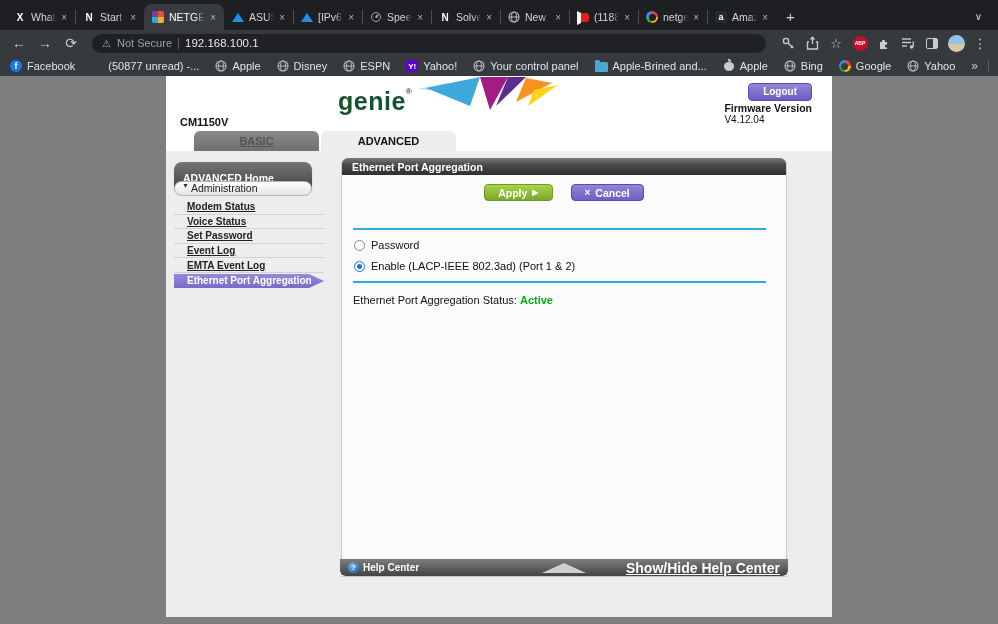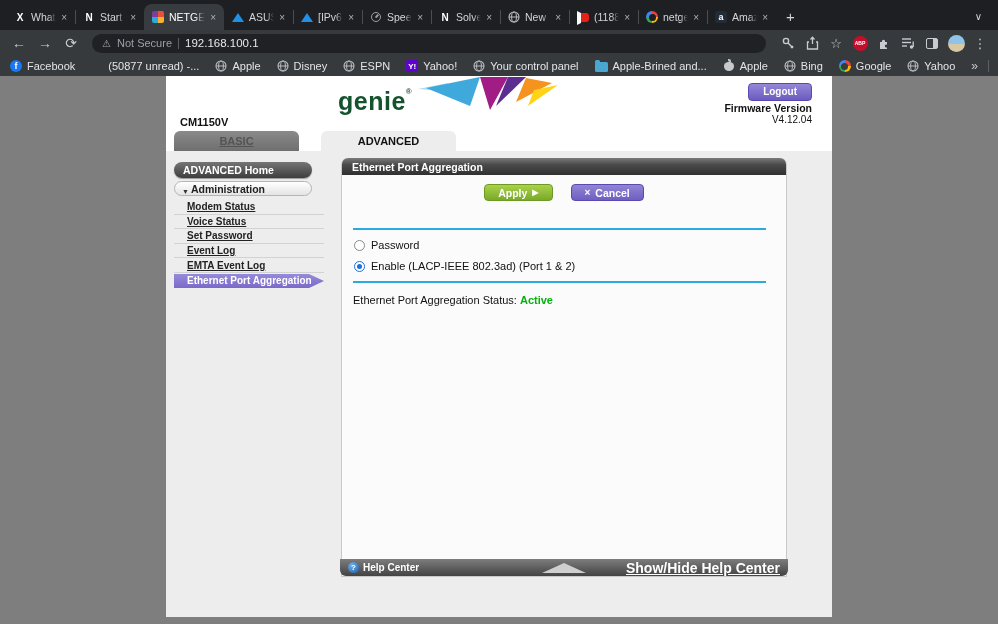--- a/index.html
+++ b/index.html
@@ -69,39 +69,39 @@
   .viewport { height:548px; background:#7e7e7e; }
   .card { position:relative; width:666px; height:541px; margin:0 auto; background:#ffffff; }
 
   .hdr-netgear { position:absolute; left:12px; top:8px; font-size:27px; font-weight:800; color:#6f3e98; letter-spacing:0.5px; }
   .hdr-netgear sup, .hdr-genie sup { font-size:8px; vertical-align:top; }
   .hdr-genie { position:absolute; left:172px; top:11px; font-size:25px; font-weight:bold; color:#14532d; letter-spacing:0.5px; }
   .hdr-model { position:absolute; left:14px; top:40px; font-size:11px; font-weight:bold; color:#111; }
   .artwork { position:absolute; left:252px; top:0; }
   .logout-btn { position:absolute; right:20px; top:7px; padding:2px 14px 3px; font-size:10px; font-weight:bold; color:#fff;
                 background:linear-gradient(180deg,#9488d8,#6c5bc0); border:1px solid #5a49b0; border-radius:4px; cursor:pointer; }
-  .firmware { position:absolute; right:20px; top:26px; text-align:right; color:#111; }
+  .firmware { position:absolute; right:20px; top:26px; color:#111; }
   .fw-label { font-size:10.5px; font-weight:bold; }
   .fw-ver { font-size:10px; }
 
   .page-tabs { position:absolute; left:0; top:55px; width:100%; height:20px; }
   .ptab { position:absolute; height:20px; display:flex; align-items:center; justify-content:center;
           font-size:11px; font-weight:bold; border-radius:6px 6px 0 0; cursor:pointer; }
-  .ptab-basic { left:8px; width:125px; background:linear-gradient(180deg,#8a8a8a,#6f6f6f); color:#545454;text-decoration:underline; }
+  .ptab-basic { left:28px; width:125px; background:linear-gradient(180deg,#8a8a8a,#6f6f6f); color:#545454;text-decoration:underline; }
   .ptab-adv { left:155px; width:135px; background:#ededed; color:#111; }
 
   .content { position:absolute; left:0; top:75px; width:666px; height:466px; background:#ededed; }
 
   
   .side-home { position:absolute; left:8px; top:11px; width:138px; height:16px; border-radius:8px;
                background:linear-gradient(180deg,#757575,#3e3e3e); color:#fff; font-size:10.5px; font-weight:bold;
-               display:flex; align-items:center; padding:0 9px; box-shadow:0 1px 1px rgba(0,0,0,.35); cursor:pointer; }
+               display:flex; align-items:center; padding:16px 9px; box-shadow:0 1px 1px rgba(0,0,0,.35); cursor:pointer; }
   .side-admin { position:absolute; left:8px; top:30px; width:138px; height:15px; border-radius:8px;
                 background:linear-gradient(180deg,#ffffff,#e4e4e4); border:1px solid #b5b5b5; color:#222;
-                font-size:10.5px; font-weight:bold; display:flex; align-items:flex-end; padding:0 7px; gap:2px; cursor:pointer; }
+                font-size:10.5px; font-weight:normal; display:flex; align-items:flex-start; padding:0 7px; gap:2px; cursor:pointer; }
   .side-admin .tri { font-size:7px; color:#333; }
   .side-menu { position:absolute; left:8px; top:49px; width:150px; }
   .side-item { height:14.6px; display:flex; align-items:center; padding-left:13px; border-bottom:1px solid #d2d2d2;
                font-size:10px; font-weight:bold; color:#222; text-decoration:underline; cursor:pointer; }
   .side-item.selected { border-bottom:none; margin-top:1px; height:14px; color:#fff; text-decoration:none;
         background:linear-gradient(180deg,#968ada,#7b69c8);
         clip-path:polygon(0 0, 90% 0, 100% 50%, 90% 100%, 0 100%); padding-left:13px; }
 
   
   .panel { position:absolute; left:175px; top:7px; width:446px; height:419px; background:#fbfbfb;

